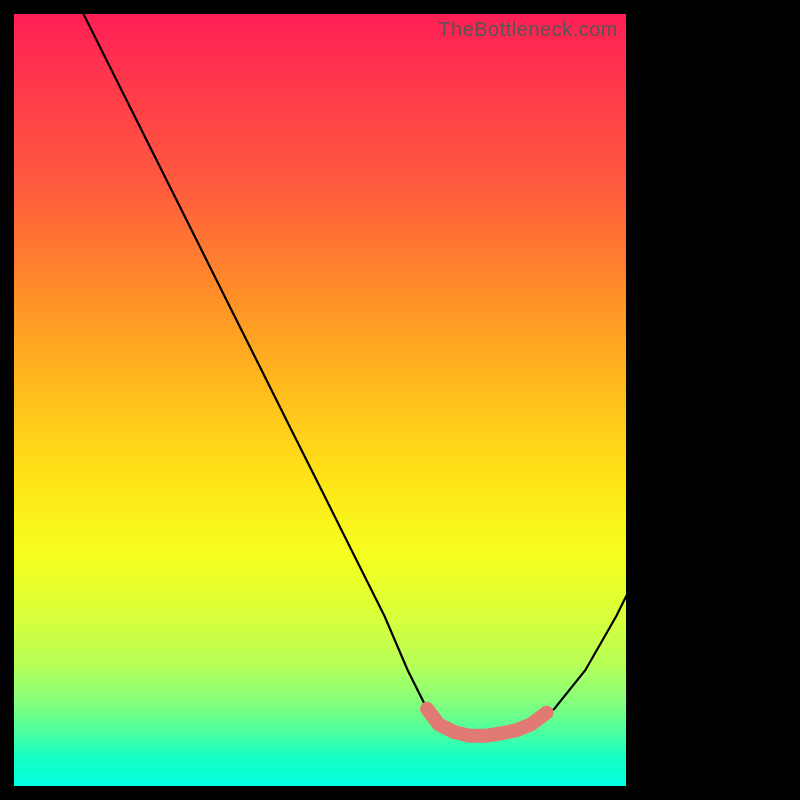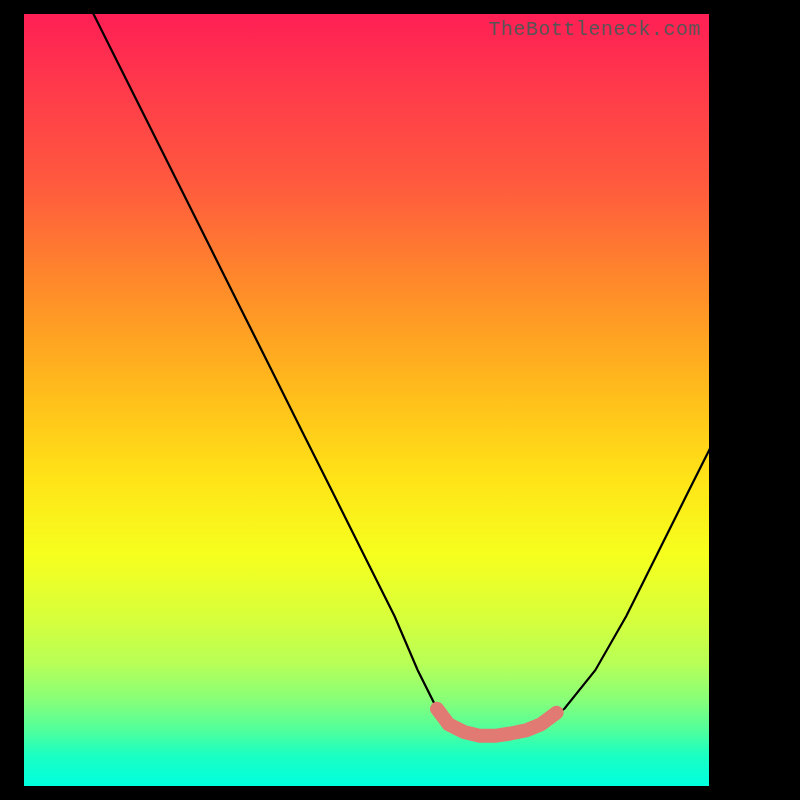--- a/index.html
+++ b/index.html
@@ -12,41 +12,40 @@
     overflow: hidden;
   }
   .frame {
     position: relative;
     width: 800px;
     height: 800px;
     background: #000;
   }
   .plot-area {
     position: absolute;
-    left: 24px;
+    left: 14px;
     top: 14px;
-    width: 685px;
+    width: 612px;
     height: 772px;
     background: linear-gradient(
       to bottom,
       #ff1f55 0%,
       #ff3b4a 10%,
       #ff5a3e 22%,
       #ff8a2a 35%,
       #ffb91c 48%,
       #ffe317 60%,
       #f6ff1e 70%,
       #d8ff3a 78%,
       #b8ff56 84%,
       #86ff7a 89%,
       #4dff9e 93%,
       #1affc2 96%,
       #00ffe0 100%
     );
-    font-family: Liberation Mono, monospace;
   }
   .watermark {
     position: absolute;
     top: 4px;
     right: 8px;
     color: #555;
     font-size: 20px;
     font-weight: 500;
     letter-spacing: 0.5px;
     user-select: none;

